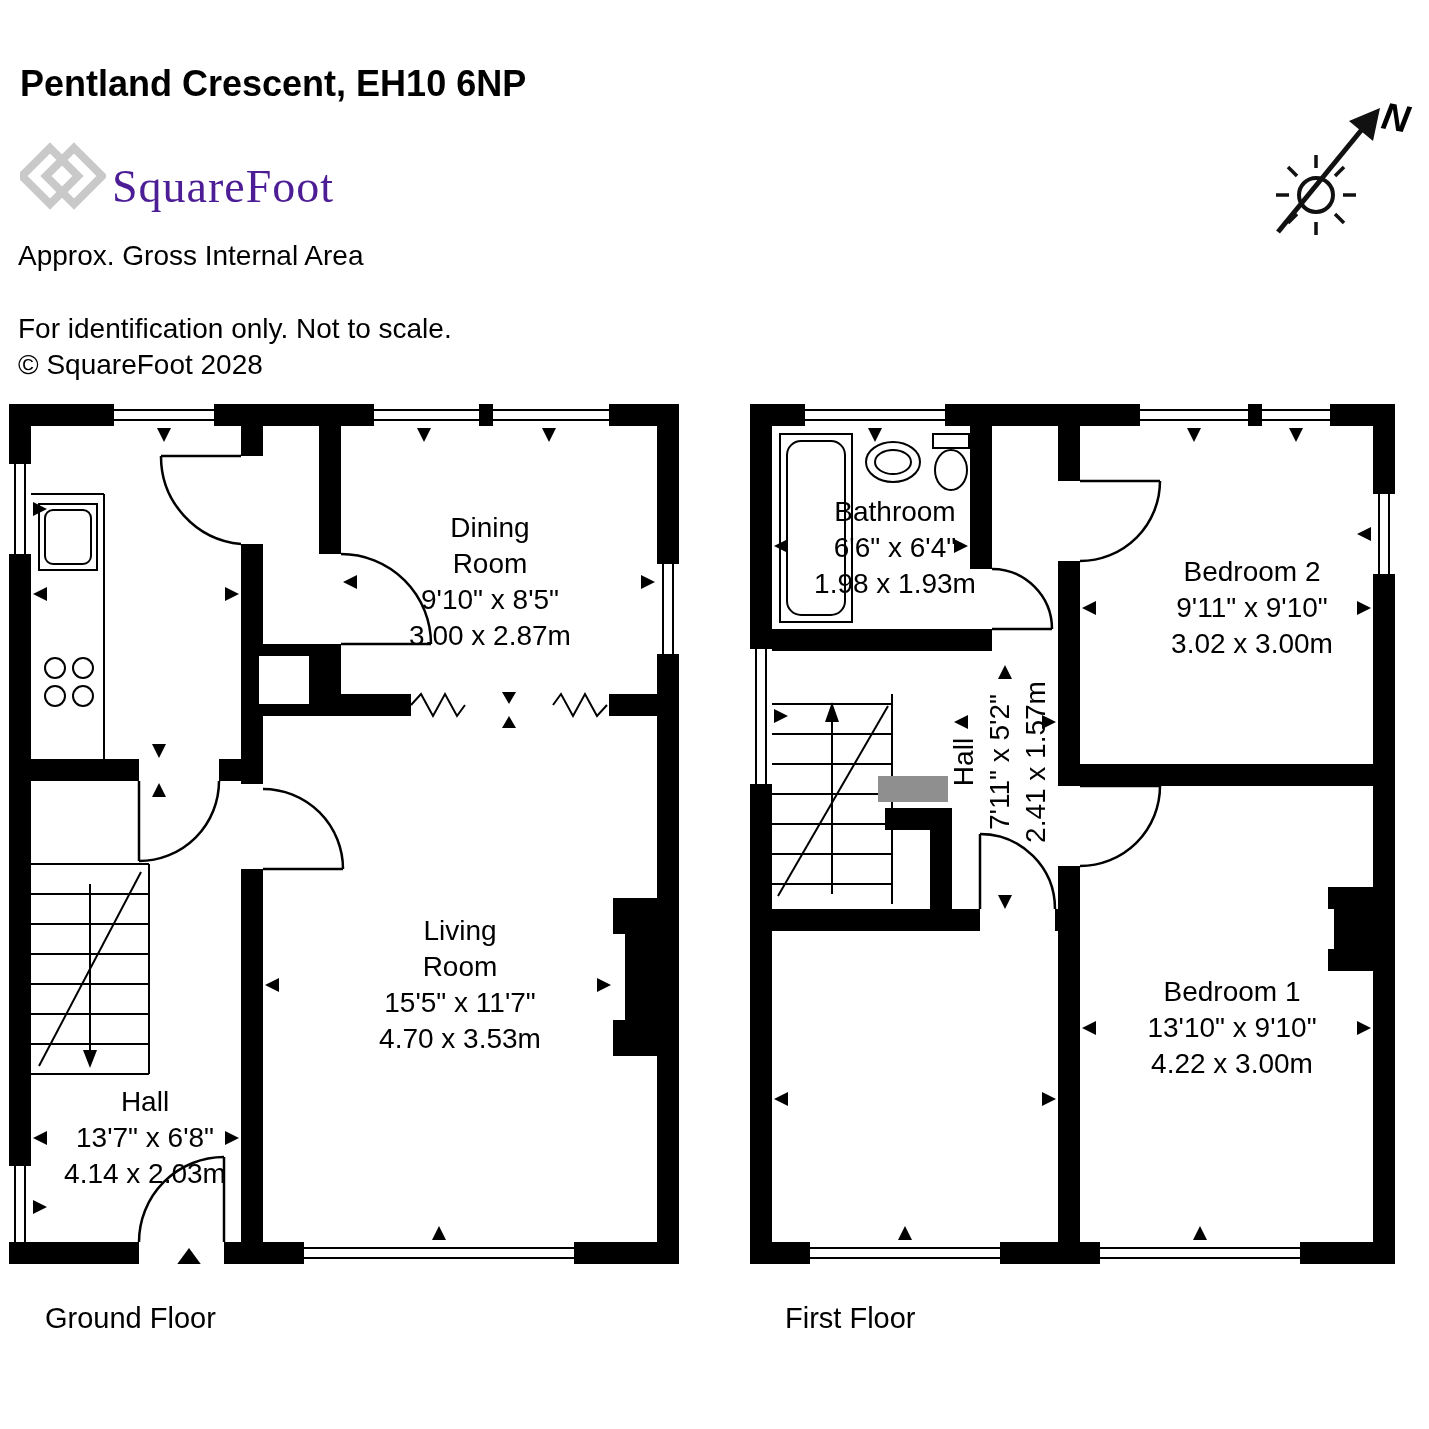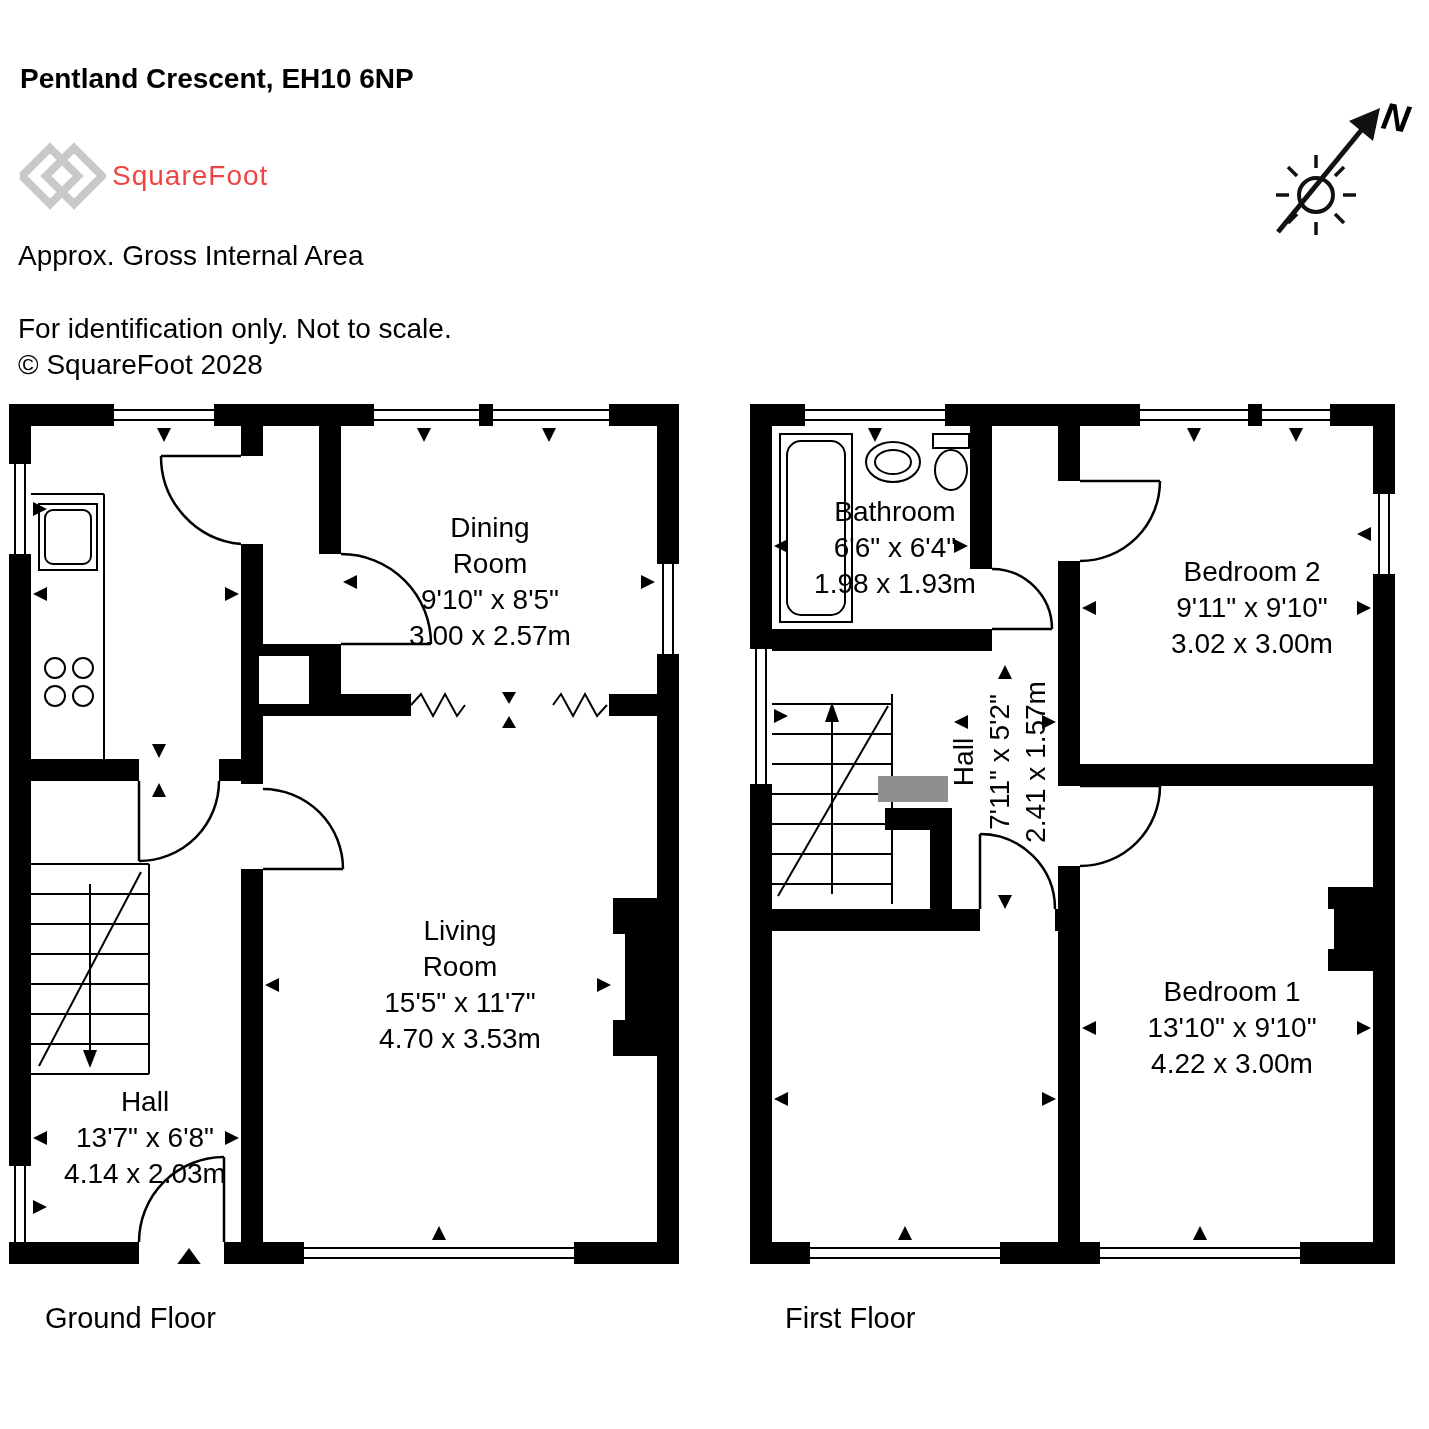--- a/index.html
+++ b/index.html
@@ -1,21 +1,21 @@
 <!DOCTYPE html>
 <html><head>
 <meta charset="utf-8">
 <style>
   html,body{margin:0;padding:0;background:#fff;}
   .page{position:relative;width:1429px;height:1429px;background:#ffffff;
         font-family:"Liberation Sans",sans-serif;color:#000;overflow:hidden;}
   .abs{position:absolute;}
-  .title{font-size:28px;font-weight:bold;}
+  .title{font-size:36px;font-weight:bold;}
   .meta{font-size:28px;white-space:pre;}
-  .brand{font-size:28px;color:#ef4444;letter-spacing:1px;}
+  .brand{font-size:46px;color:#4c1d95;letter-spacing:1px;font-family:Liberation Serif, serif;}
   .caption{font-size:29px;margin-left:20px;}
   .room-label{position:absolute;transform:translate(-50%,-50%);text-align:center;
               font-size:28px;line-height:36px;white-space:nowrap;}
   .room-label.rot{transform:translate(-50%,-50%) rotate(-90deg);}
   svg{display:block;}
 </style>
 </head>
 <body>
 
 <div class="page">
@@ -161,21 +161,21 @@
     <g fill="#000">
       <polygon points="158,874 202,874 180,844"></polygon>
         <rect x="171" y="874" width="18" height="14"></rect>
     </g>
   </svg>
 
   <div class="room-label" style="left:490px;top:582px">
     <div>Dining</div>
     <div>Room</div>
     <div>9'10" x 8'5"</div>
-    <div>3.00 x 2.57m</div>
+    <div>3.00 x 2.87m</div>
   </div>
   <div class="room-label" style="left:460px;top:985px">
     <div>Living</div>
     <div>Room</div>
     <div>15'5" x 11'7"</div>
     <div>4.70 x 3.53m</div>
   </div>
   <div class="room-label" style="left:145px;top:1138px">
     <div>Hall</div>
     <div>13'7" x 6'8"</div>

